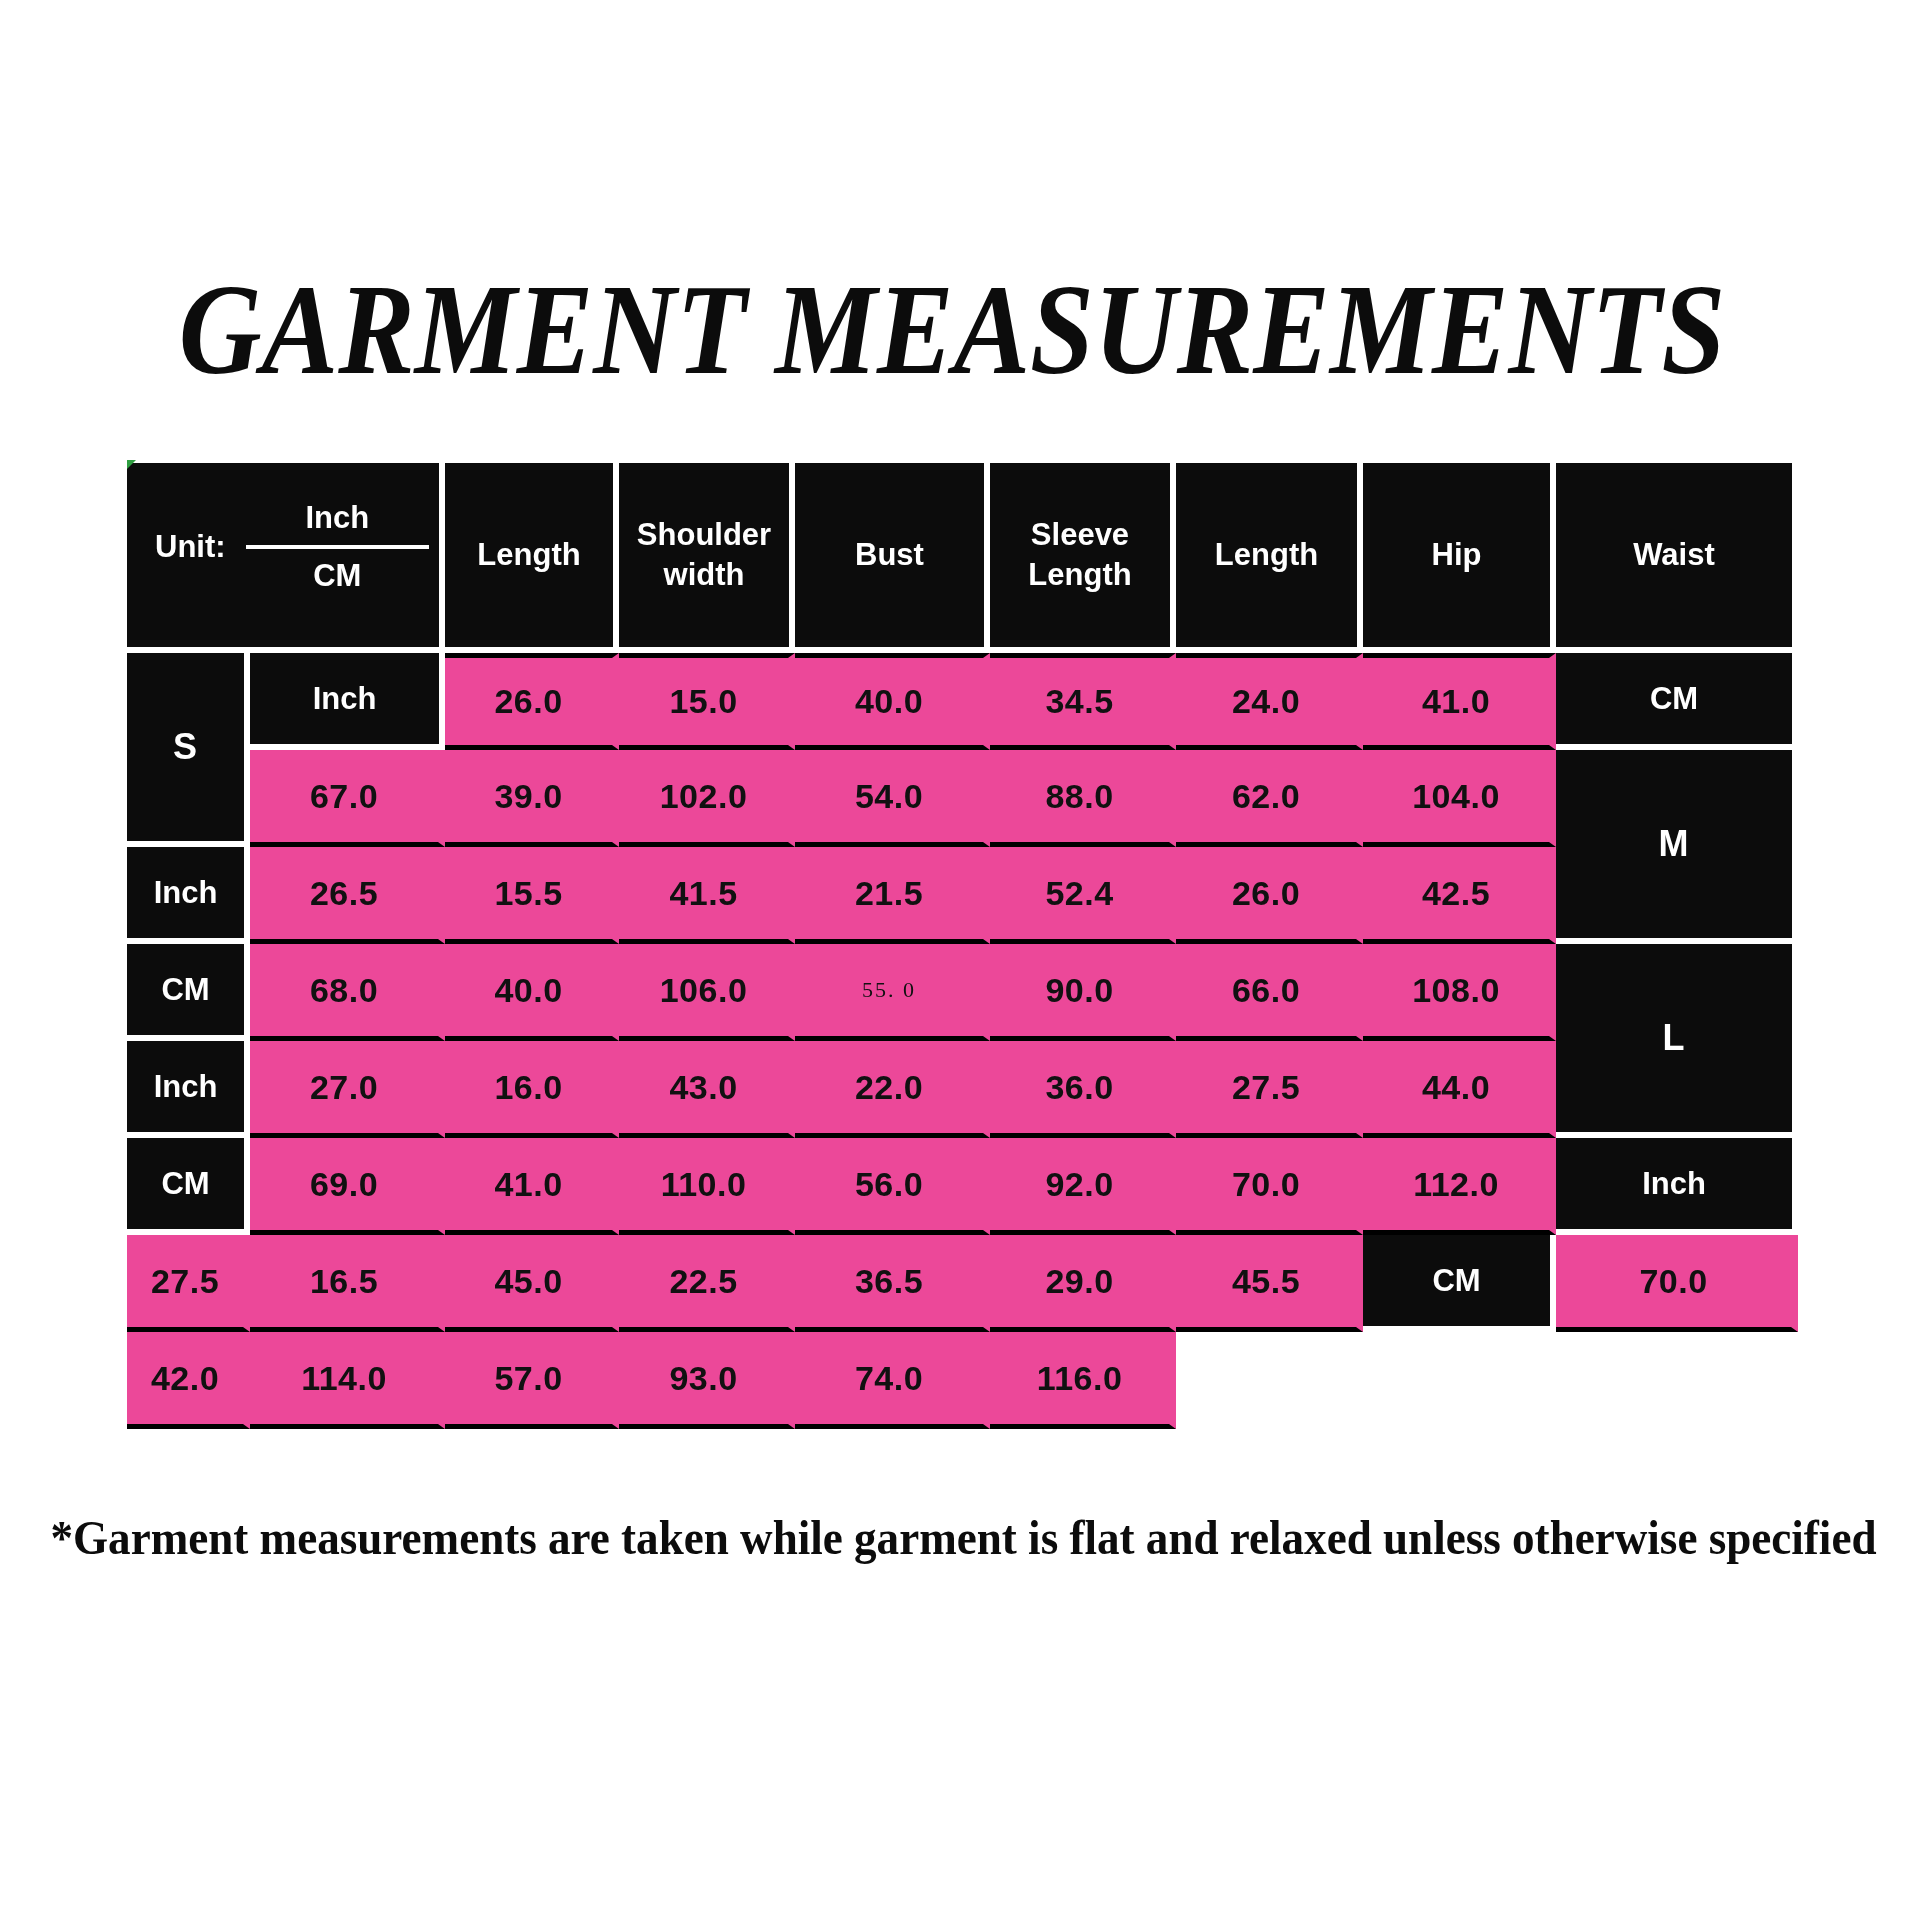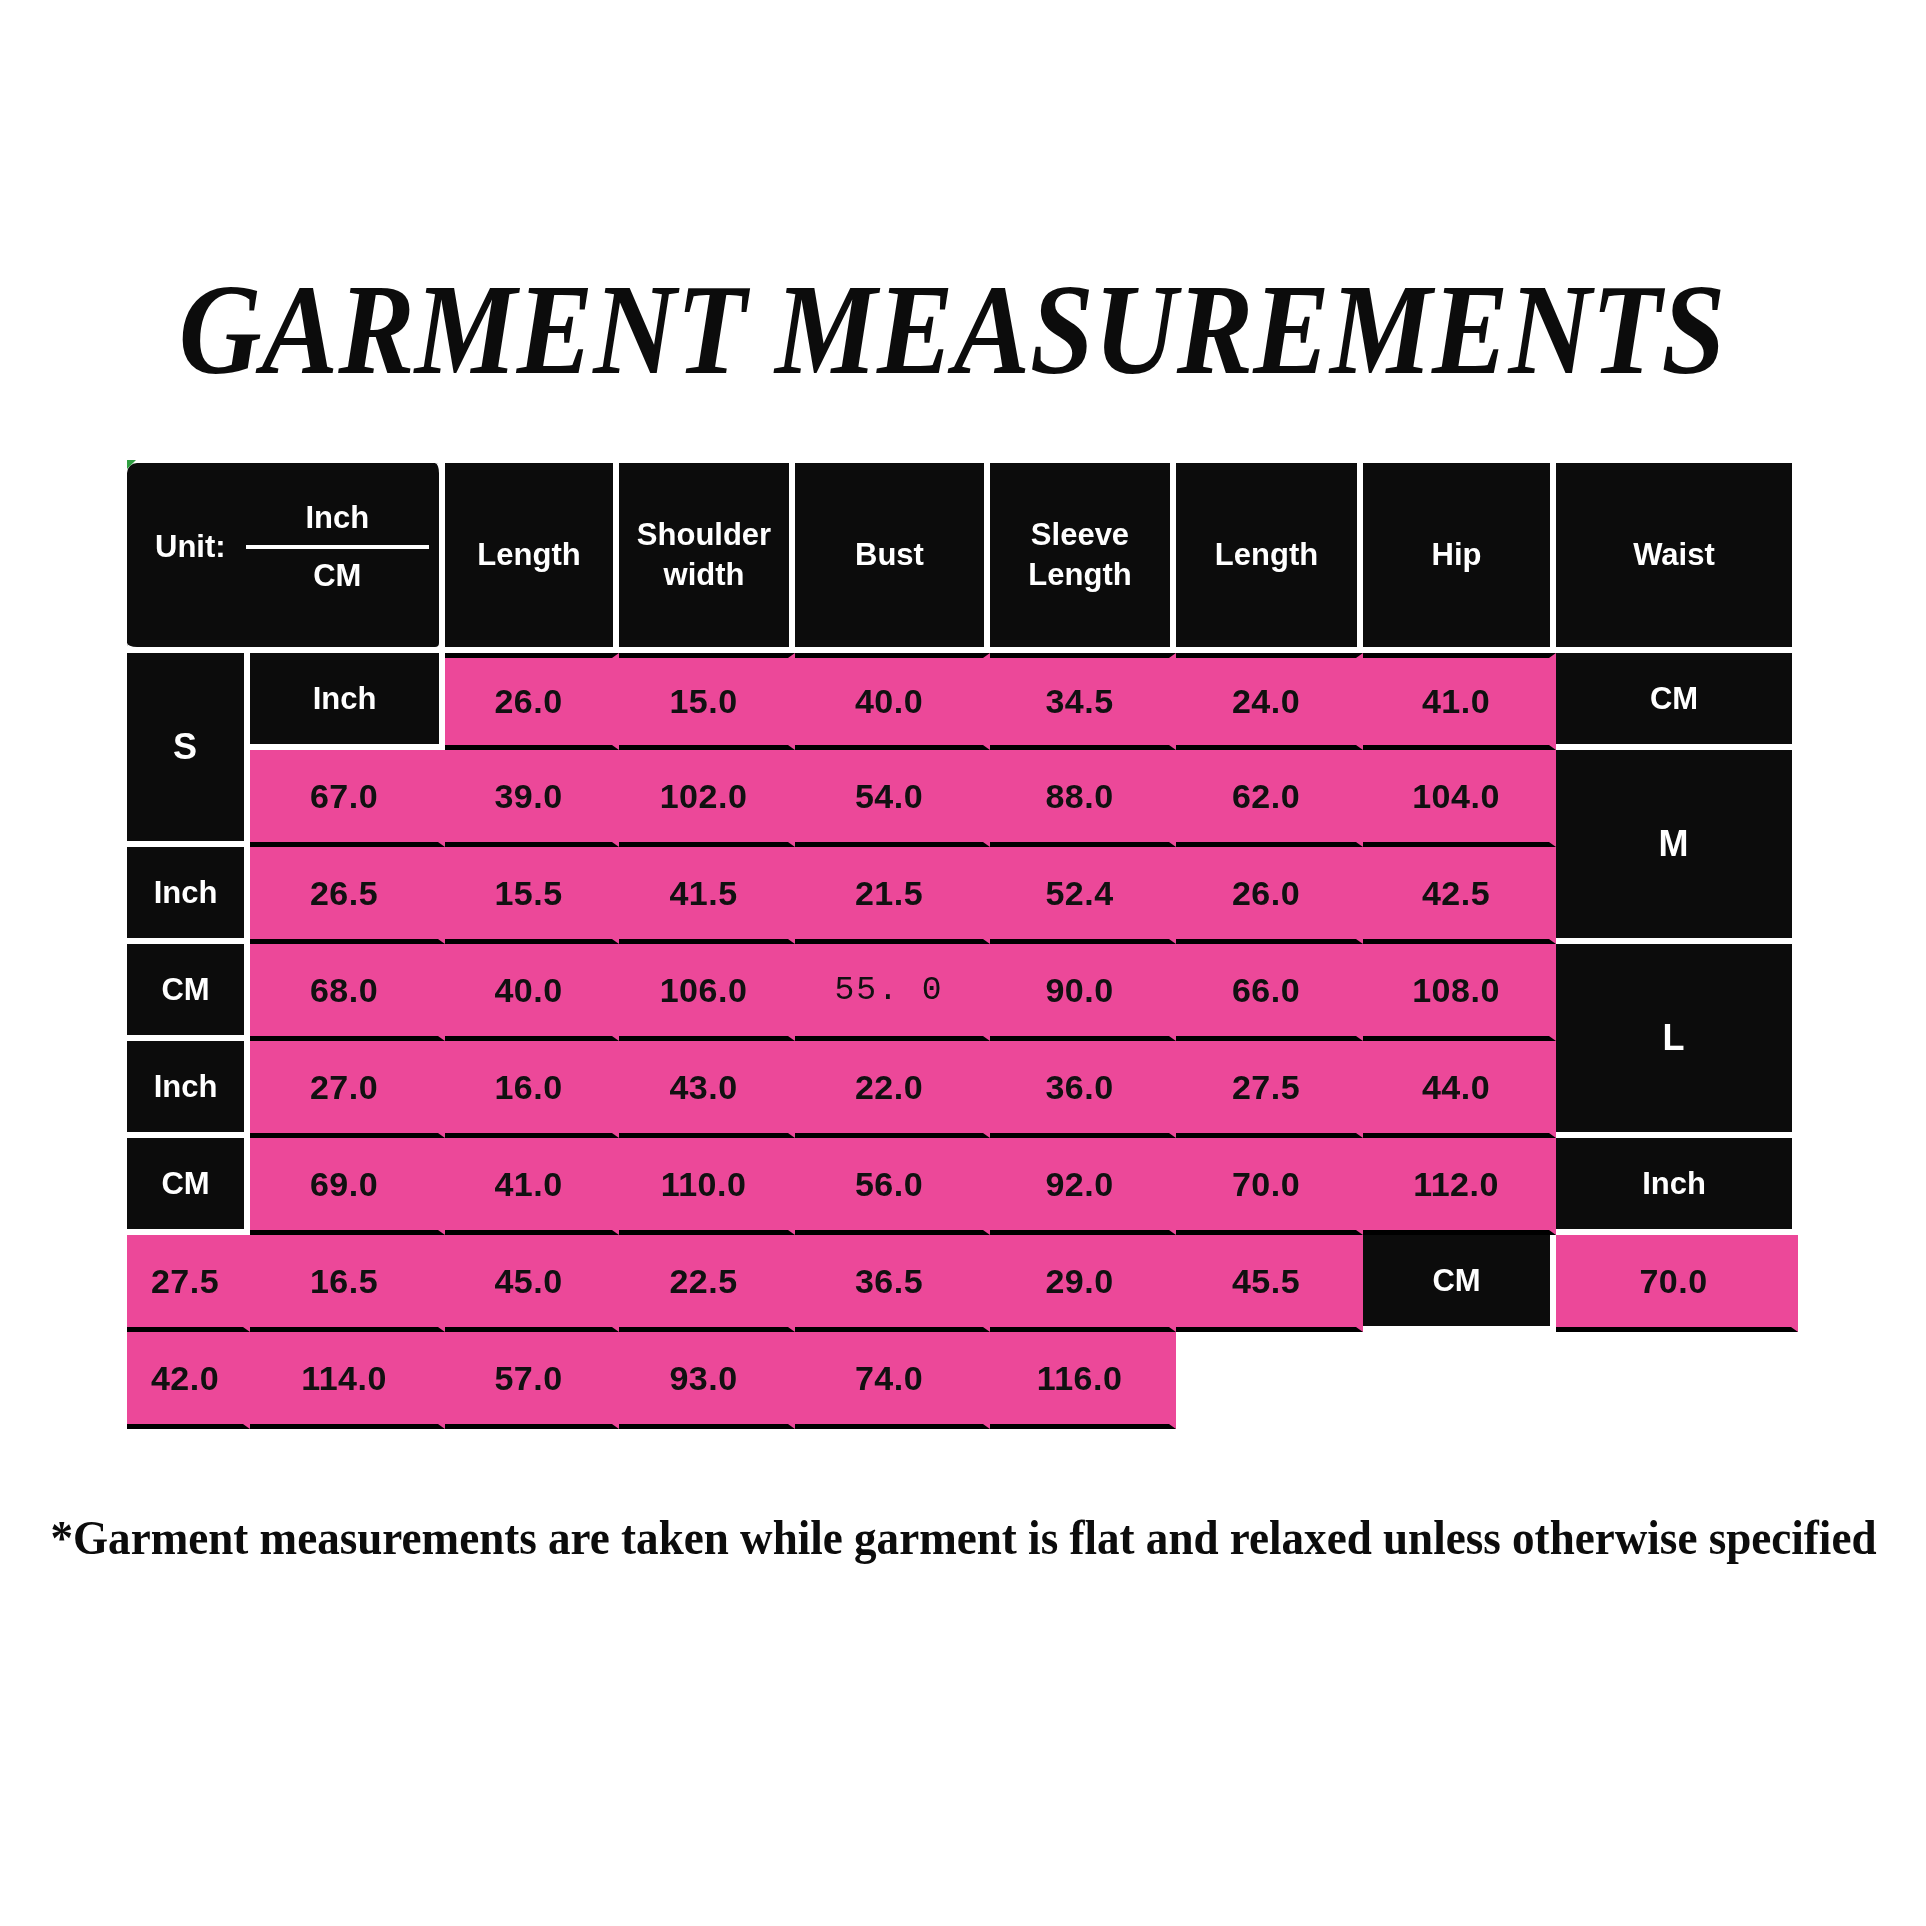--- a/index.html
+++ b/index.html
@@ -39,29 +39,29 @@
   }
   .light.bt{border-top:5px solid #000000;}
   .colspan2{grid-column:span 2;}
   .rowspan2{grid-row:span 2;}
 
   .head-label{font-size:31px;line-height:1.3;padding:0 6px;}
   .size-label{font-size:36px;letter-spacing:1px;}
   .unit-sub{font-size:31px;}
 
   
-  .unit-cell{justify-content:flex-start;padding:0 10px 16px 28px;gap:20px;border-radius:10px;}
+  .unit-cell{justify-content:flex-start;padding:0 10px 16px 28px;gap:20px;}
   .unit-word{font-size:31px;}
   .frac{flex:1;display:flex;flex-direction:column;align-items:center;}
   .frac-top{font-size:31px;padding-bottom:9px;border-bottom:4px solid #ffffff;width:100%;text-align:center;}
   .frac-bottom{font-size:31px;padding-top:9px;width:100%;text-align:center;}
 
   
   .alt-font{
-    font-family:Liberation Mono, monospace;font-weight:400;font-size:33px;letter-spacing:2px;
+    font-family:Liberation Serif, serif;font-weight:400;font-size:22px;letter-spacing:2px;
   }
 
   
   .green-mark{
     position:absolute;left:127px;top:460px;width:9px;height:9px;
     clip-path:polygon(0 0,100% 0,0 100%);
   }
 
   
   .footnote-wrap{position:absolute;left:43px;top:1497px;width:1841px;height:83px;}

